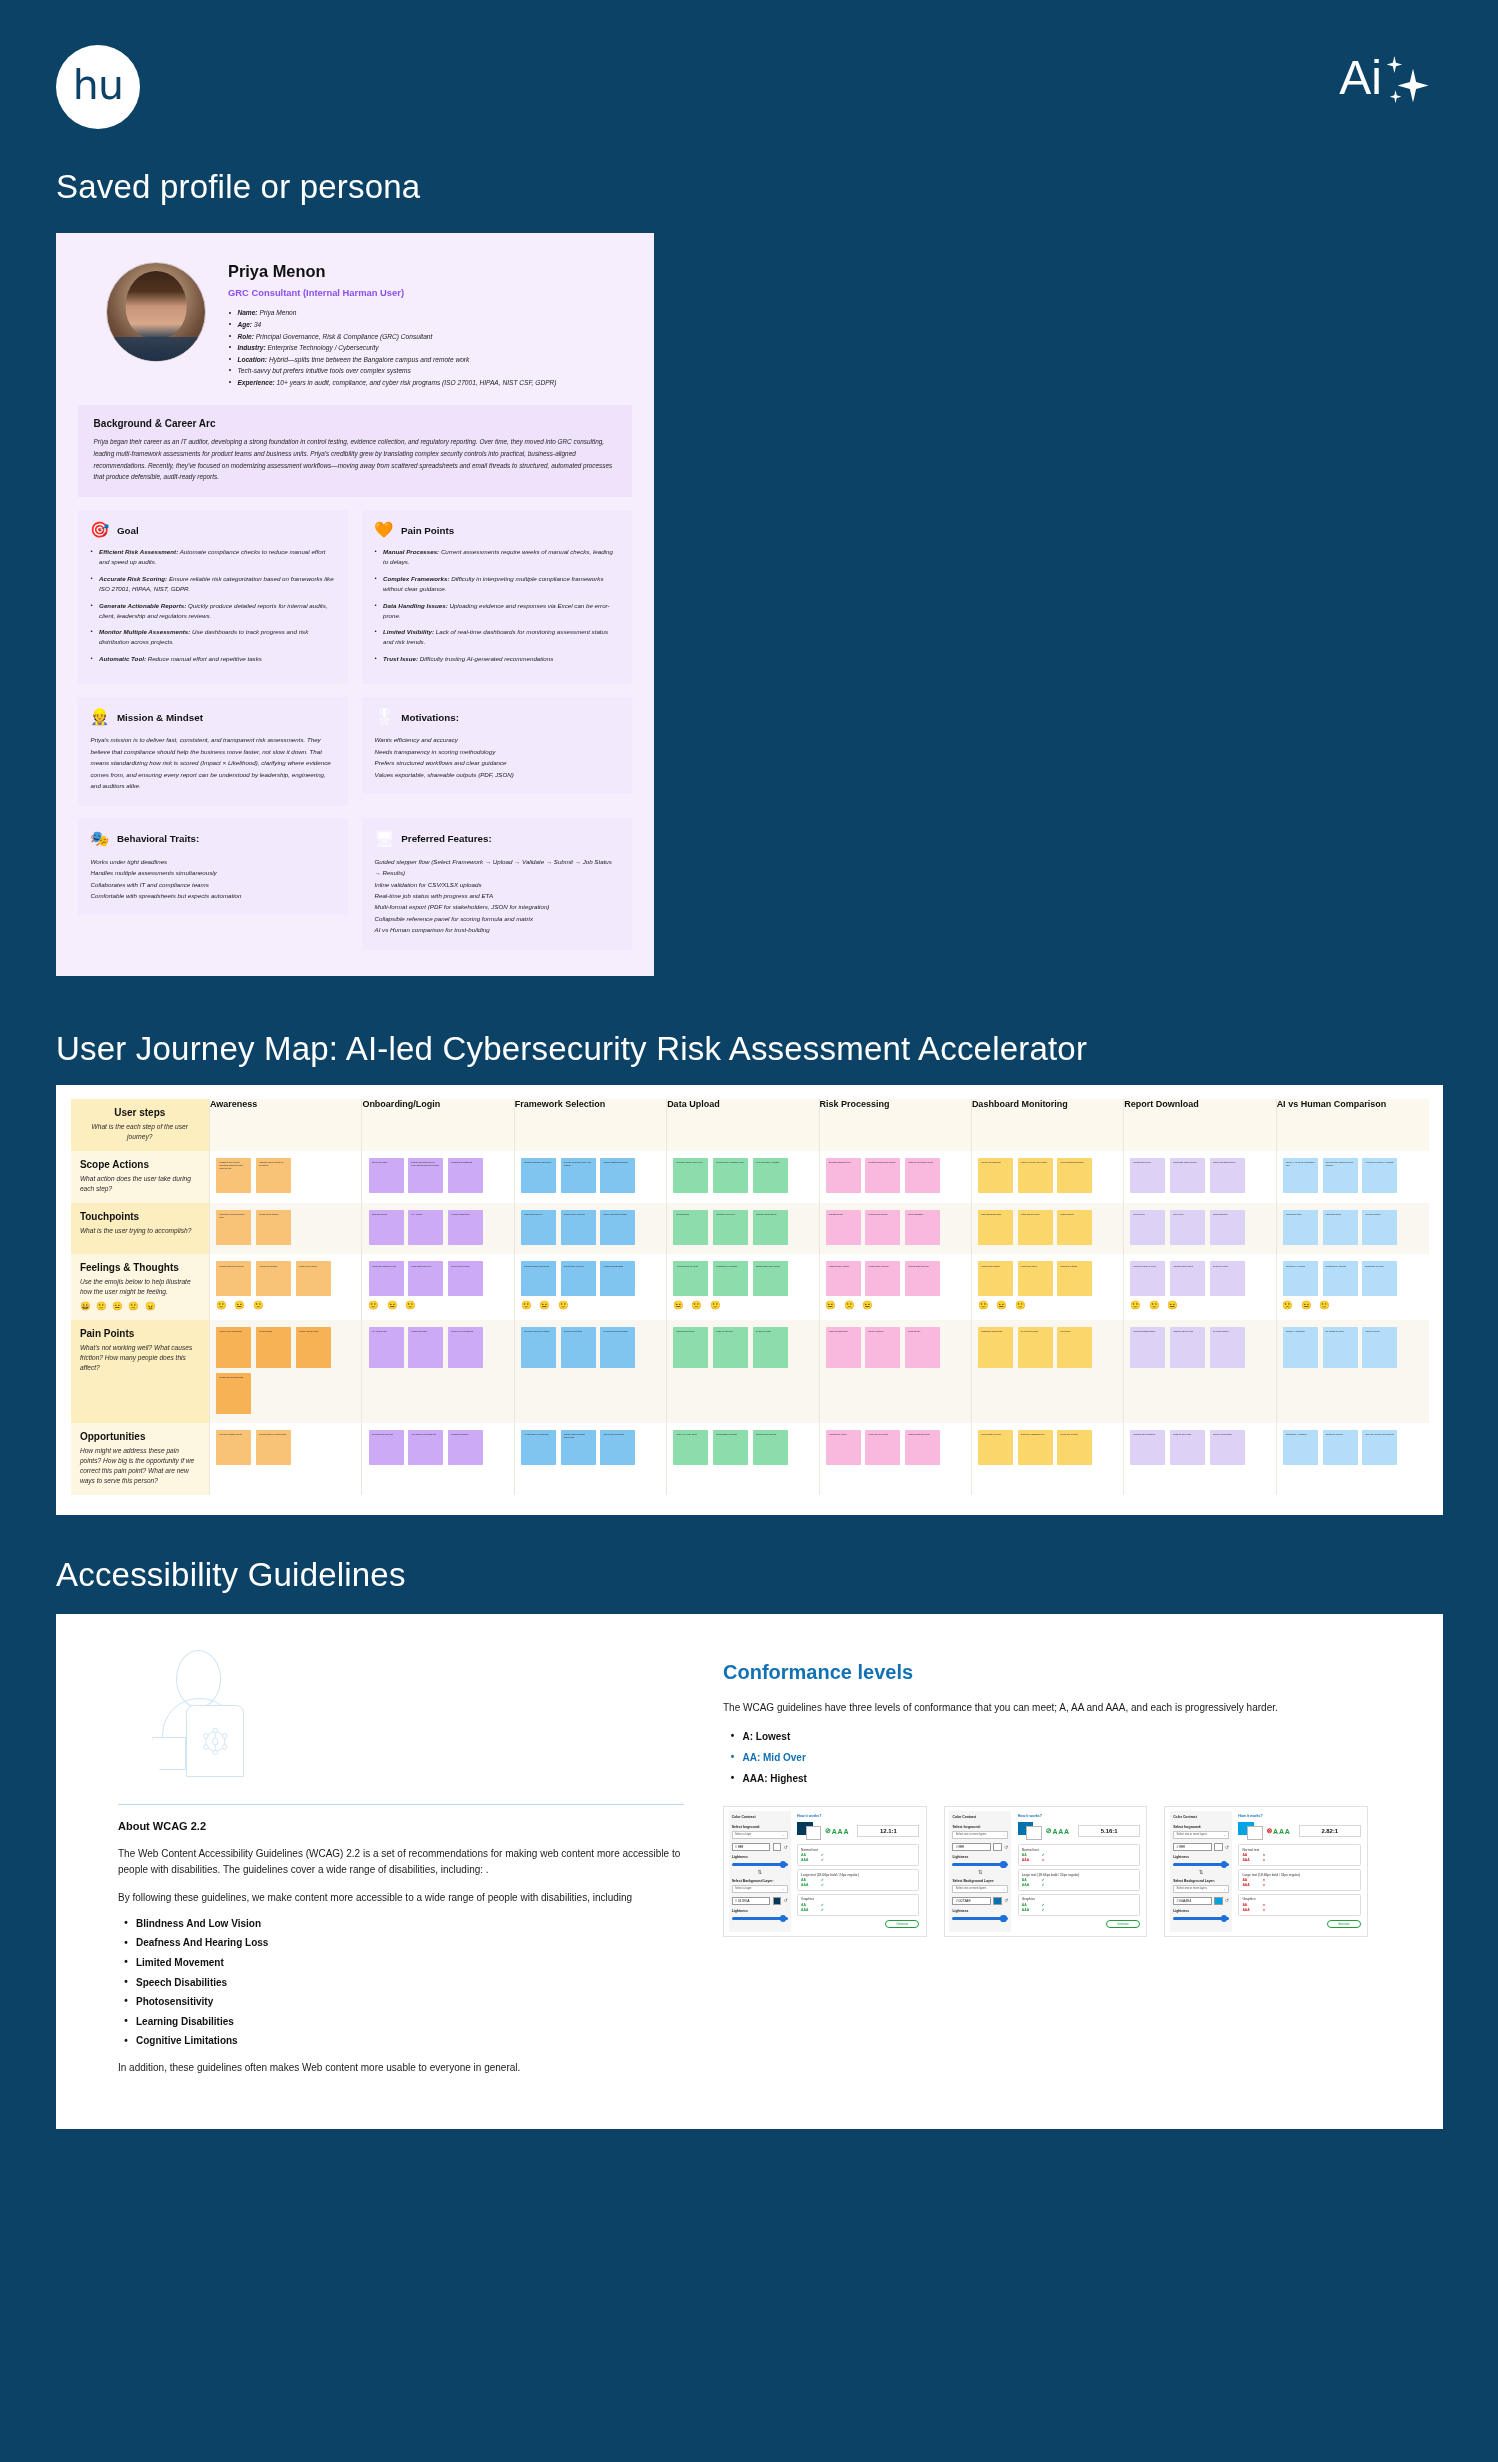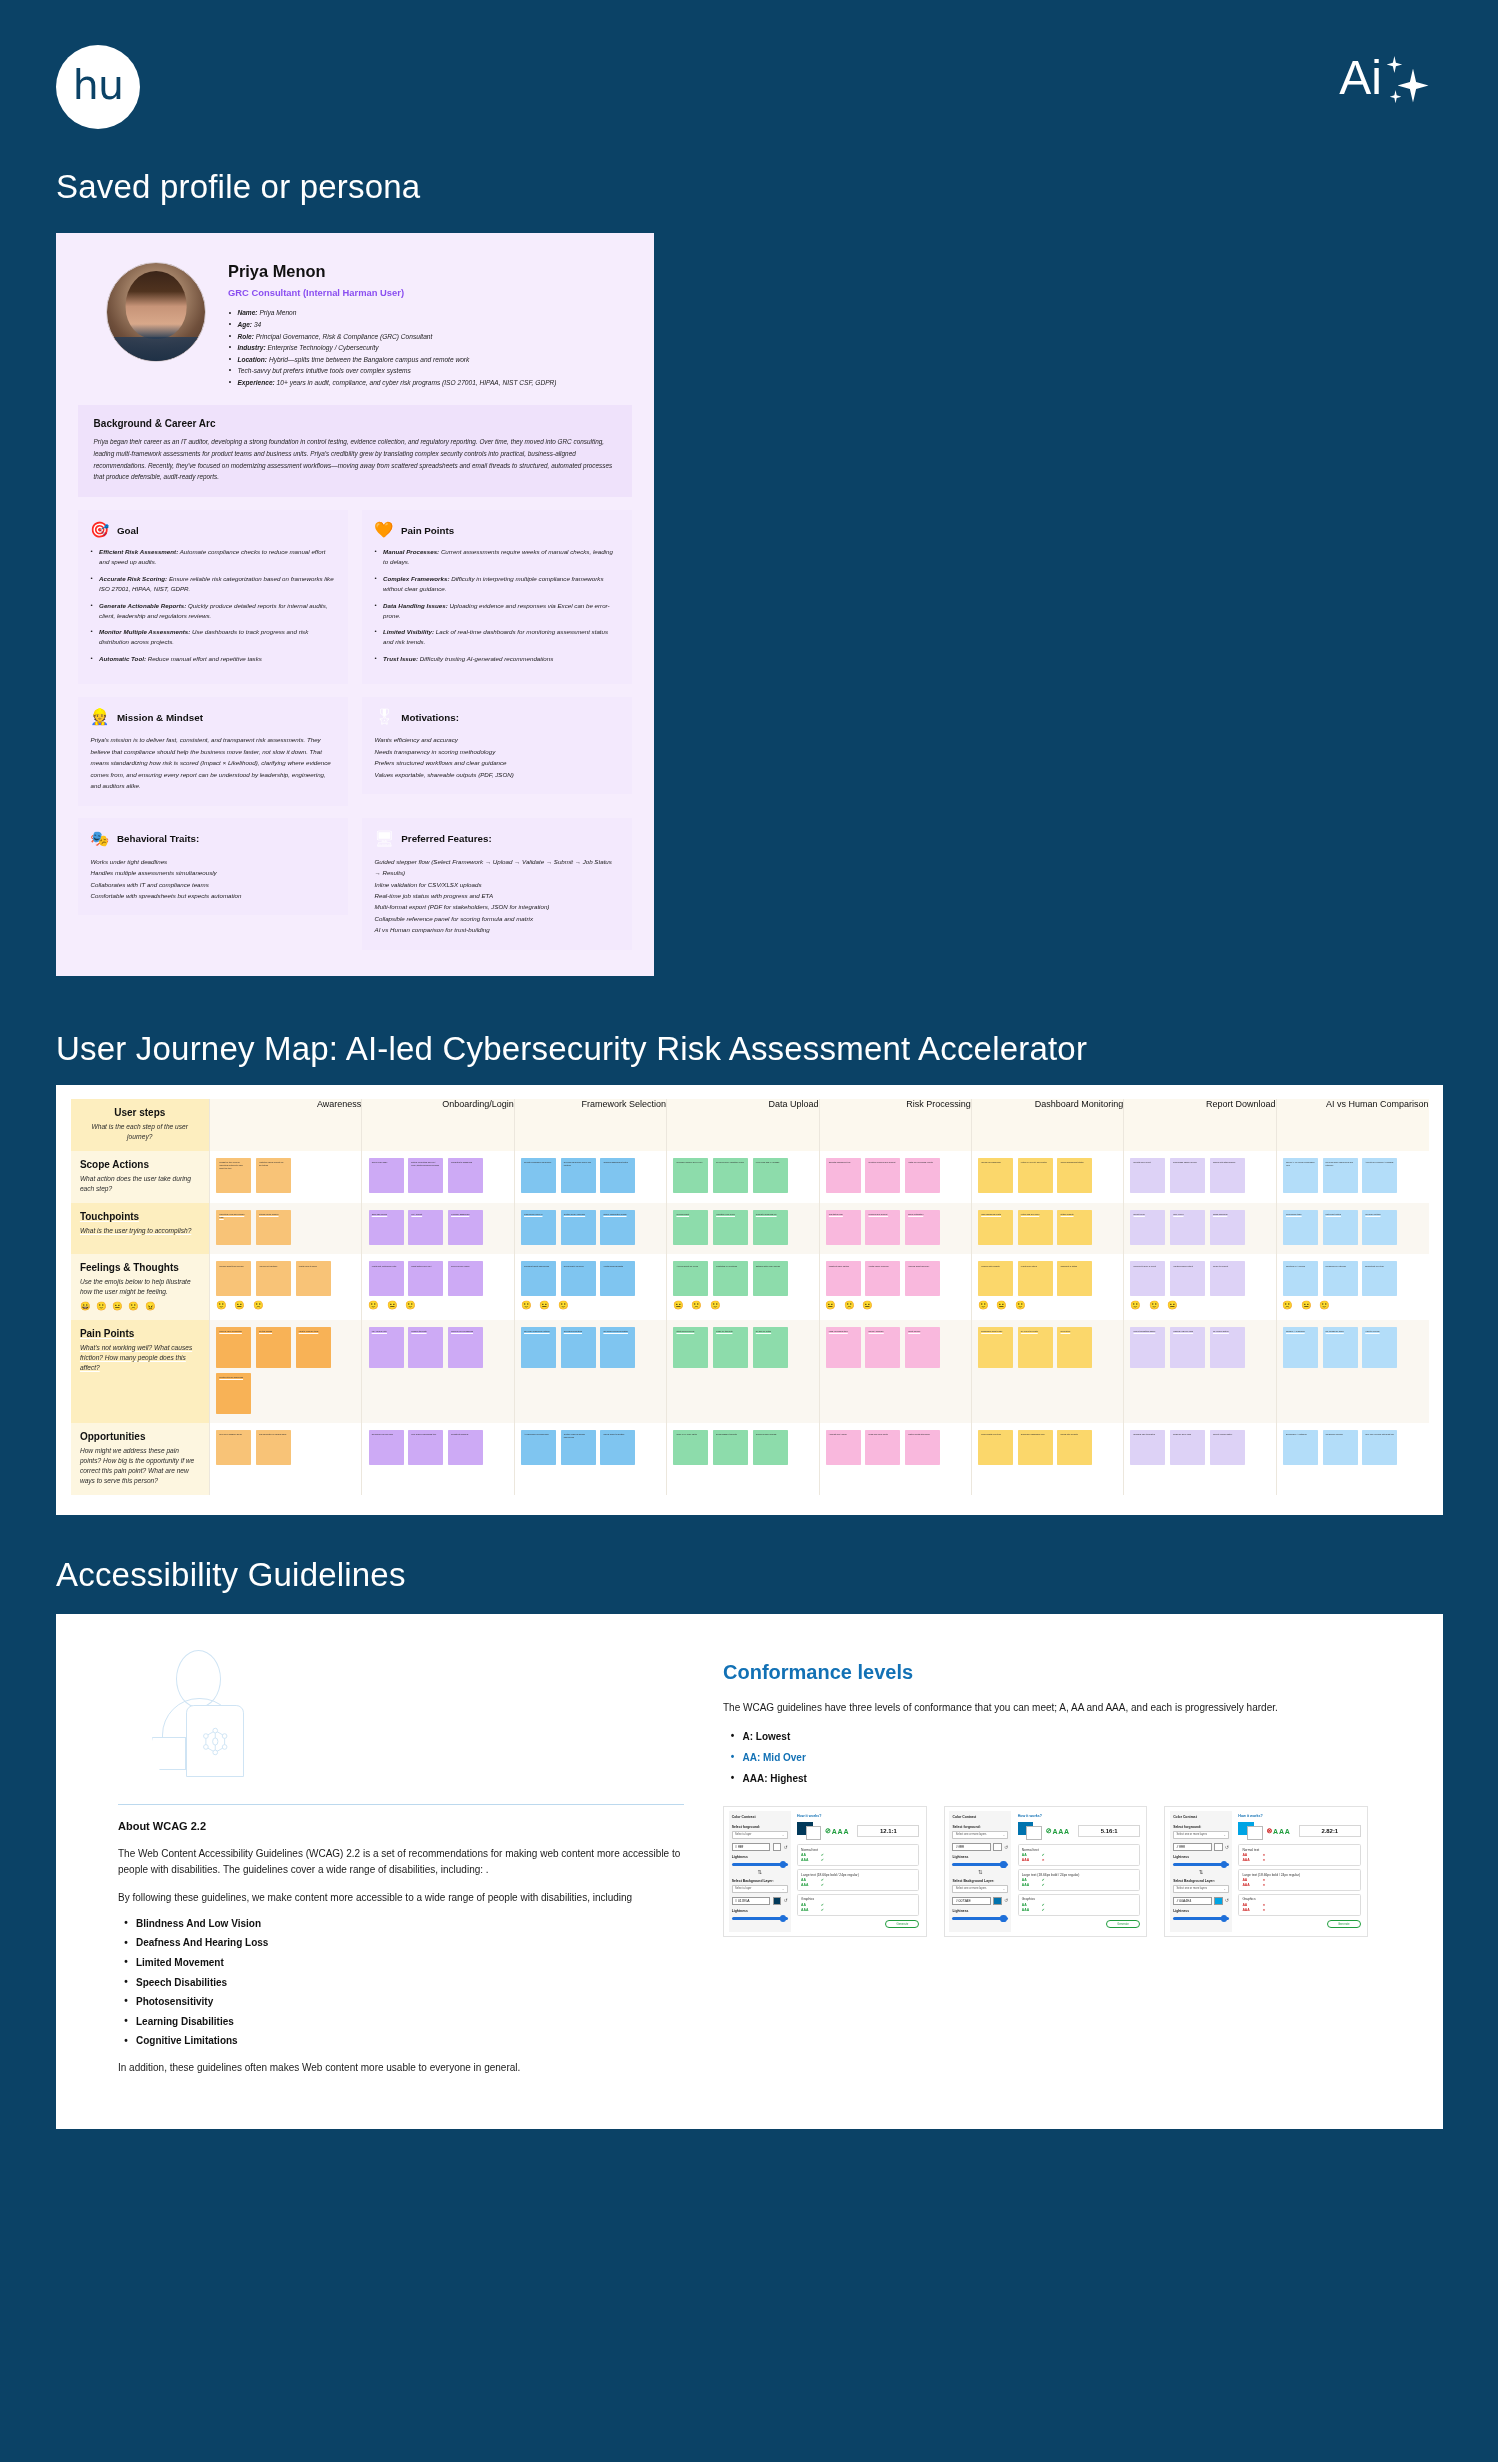--- a/index.html
+++ b/index.html
@@ -112,32 +112,32 @@
   
   .journey-wrap { margin: 17px 0 0 56px; width: 1387px; background: #ffffff; padding: 14px 0 20px 0; }
   .jtable { width: 1358px; margin: 0 auto; border-collapse: collapse; table-layout: fixed; }
   .jtable th, .jtable td { vertical-align: top; border-right: 0.8px solid #ece7dd; }
   .jtable th:last-child, .jtable td:last-child { border-right: none; }
   .hdr-row th { background: #fcf8ee; height: 48px; }
   .hdr-row th.rowhead { background: #fdeebf; }
   .rowhead { width: 139px; padding: 7.8px 9.4px 9.4px 9.4px; }
   .rowhead .rh-t { font-size: 10px; font-weight: bold; color: #111; margin-bottom: 3.9px; }
   .rowhead .rh-s { font-size: 6.6px; font-style: italic; color: #2a2a2a; line-height: 1.5; font-weight: normal; }
-  .colhead { font-size: 9px; font-weight: normal; color: #111; text-align: right; vertical-align: middle; }
+  .colhead { font-size: 9px; font-weight: bold; color: #111; text-align: left; vertical-align: middle; }
   .emoji-row { margin-top: 3.9px; font-size: 8.6px; letter-spacing: 1.6px; }
   .cell { padding: 7px 6.2px 9.4px 6.2px; }
   .notes { display: flex; gap: 4.7px; flex-wrap: wrap; }
   .note {
     width: 35px; min-height: 35px; padding: 3.1px;
     font-size: 2px; line-height: 1.35; color: #2b2b2b;
     overflow: hidden; border-radius: 0.8px;
   }
   .note.tall { min-height: 41px; }
   .row-a td { background: #ffffff; }
-  .row-b td { background: #faf7f1; text-decoration: underline; }
+  .row-b td { background: #faf7f1; }
   .row-b td.rowhead { background: #fdeebf; }
   .row-a td.rowhead { background: #fdf6e0; }
   .feel-icons { display: flex; gap: 7.8px; margin-top: 3.1px; font-size: 8.6px; }
 
   
   .a11y-card { margin: 20px 0 0 56px; width: 1387px; background: #ffffff; padding: 36px 0 41px 0; display: flex; }
   .a11y-left { width: 656px; padding: 0 28px 0 62px; }
   .a11y-right { width: 703px; padding: 0 47px 0 11px; margin-top: 11px; }
   .wcag-title { font-size: 22.6px; font-weight: bold; color: #1271b5; line-height: 1.33; }
   .wcag-rule { height: 0.8px; background: #bcd9ee; margin: 17px 0 15.6px 0; }

